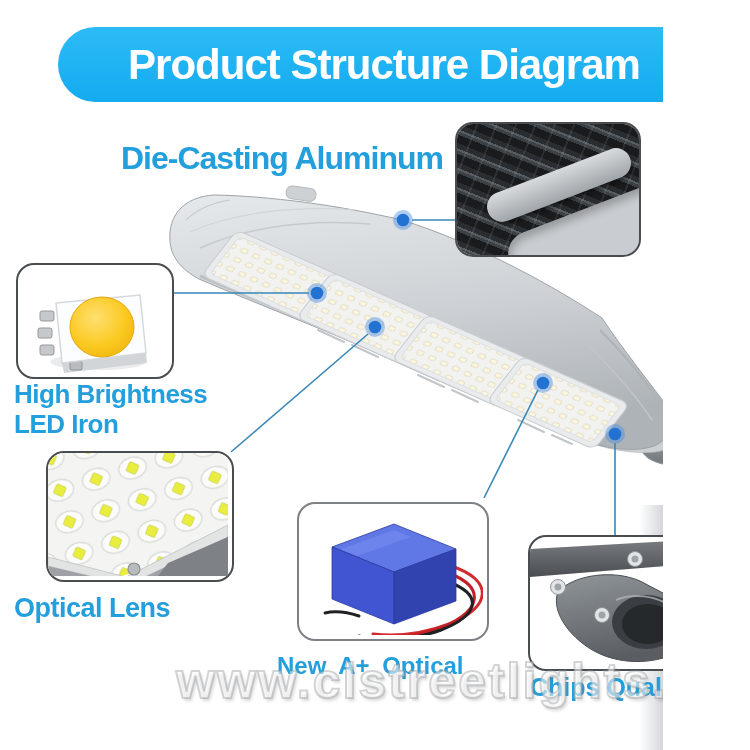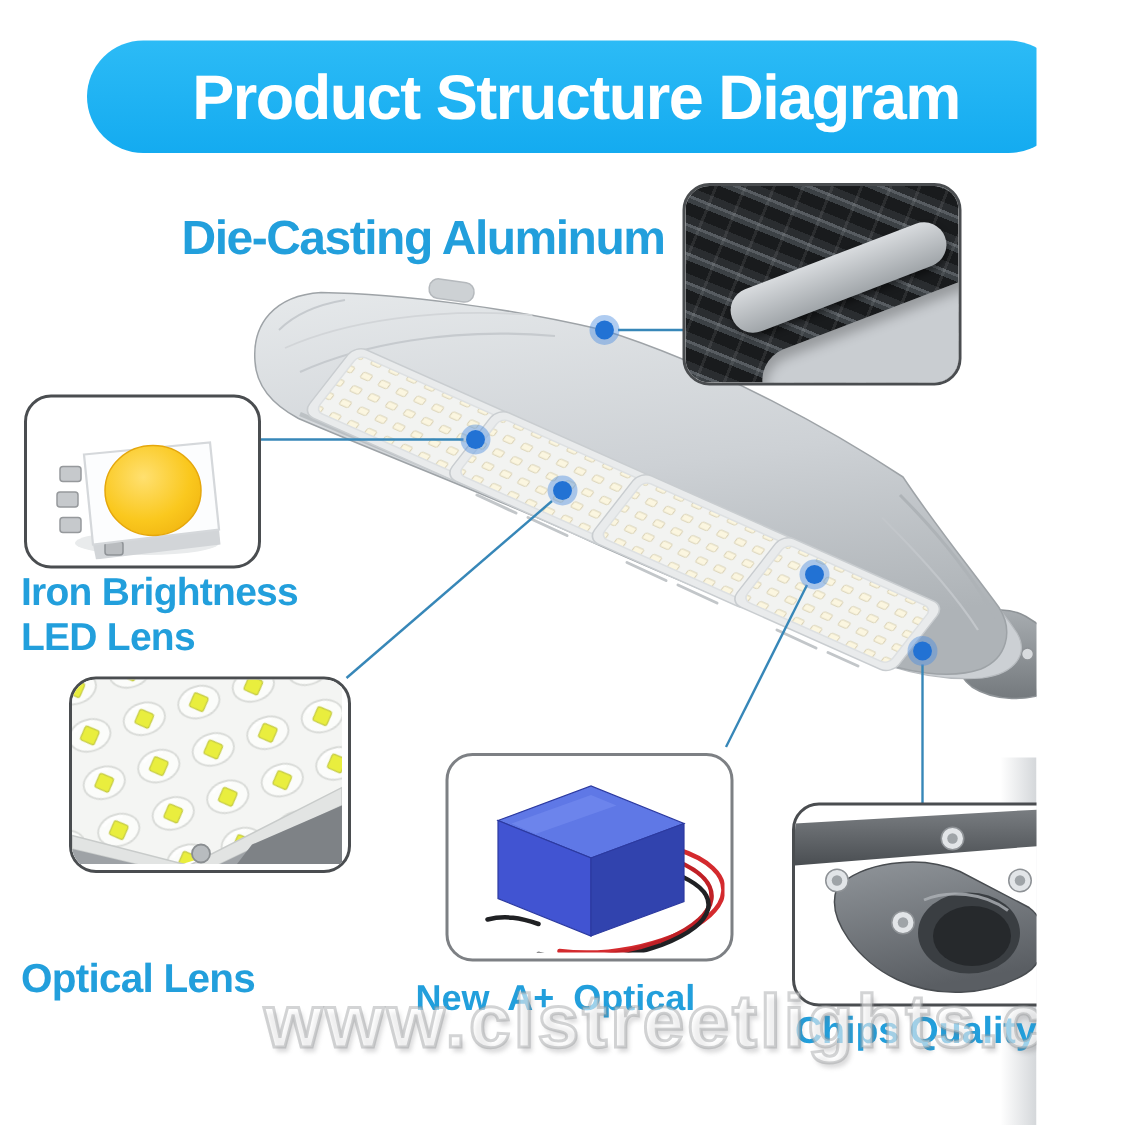--- a/index.html
+++ b/index.html
@@ -1,29 +1,29 @@
 <!DOCTYPE html>
 <html><head>
 <meta charset="utf-8">
 <style>
   html,body{margin:0;padding:0;background:#fff;}
   #canvas{position:relative;width:663px;height:750px;background:#ffffff;overflow:hidden;
-          font-family:"Liberation Sans",sans-serif;padding-left:28px;}
+          font-family:"Liberation Sans",sans-serif;}
 
   
   .banner{position:absolute;left:58px;top:27px;width:652px;height:75px;border-radius:38px;
           background:linear-gradient(180deg,#2cbbf6 0%,#14abf0 100%);
           display:flex;align-items:center;justify-content:center;}
   .banner-title{color:#ffffff;font-size:42px;font-weight:bold;letter-spacing:-1px;white-space:nowrap;}
 
   
   .lbl{position:absolute;color:#229fdc;font-weight:bold;white-space:nowrap;z-index:20;}
   .lbl-die{left:121px;top:140px;font-size:32px;letter-spacing:-1px;}
   .lbl-led{left:14px;top:379px;font-size:26px;line-height:30px;letter-spacing:-0.5px;}
-  .lbl-lens{left:14px;top:593px;font-size:27px;letter-spacing:-0.5px;margin-top:44px;}
+  .lbl-lens{left:14px;top:593px;font-size:27px;letter-spacing:-0.5px;}
   .lbl-batt{left:262px;top:646px;font-size:24px;line-height:39px;}
   .lbl-batt .l1{padding-left:15px;word-spacing:6px;}
   .lbl-qual{left:530px;top:668px;font-size:25px;line-height:38px;}
   .lbl div{display:block;}
 
   
   .pbox{position:absolute;border:2px solid #4a4d50;border-radius:18px;background:#fff;
         overflow:hidden;z-index:10;}
   .box-heatsink{left:455px;top:122px;width:182px;height:131px;}
   .box-chip{left:16px;top:263px;width:154px;height:112px;}
@@ -166,22 +166,22 @@
         </g>
     </g>
   </svg>
 
   <div class="banner">
     <span class="banner-title">Product Structure Diagram</span>
   </div>
 
   <div class="lbl lbl-die">Die-Casting Aluminum</div>
   <div class="lbl lbl-led">
-    <div>Iron Brightness</div>
-    <div>LED Lens</div>
+    <div>High Brightness</div>
+    <div>LED Iron</div>
   </div>
   <div class="lbl lbl-lens">Optical Lens</div>
   <div class="lbl lbl-batt">
     <div class="l1">New A+ Optical</div>
   </div>
   <div class="lbl lbl-qual">
     <div>Chips Quality</div>
   </div>
 
   <div class="pbox box-heatsink">

